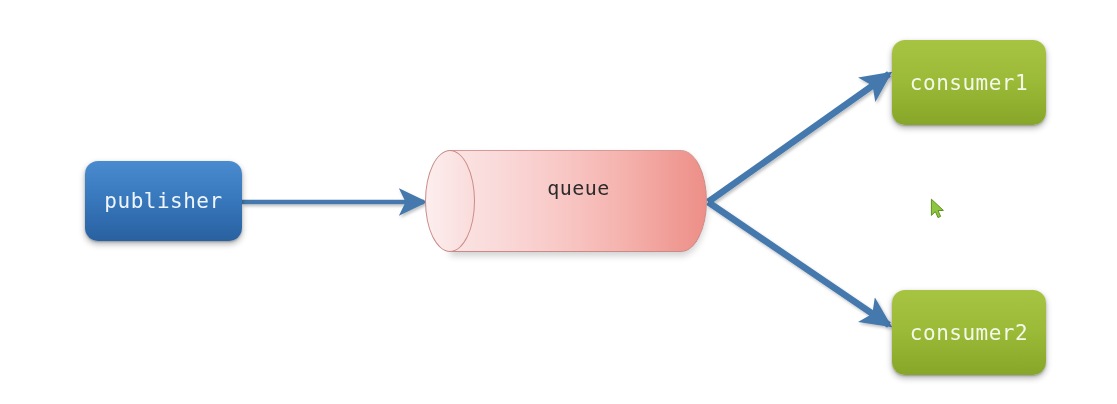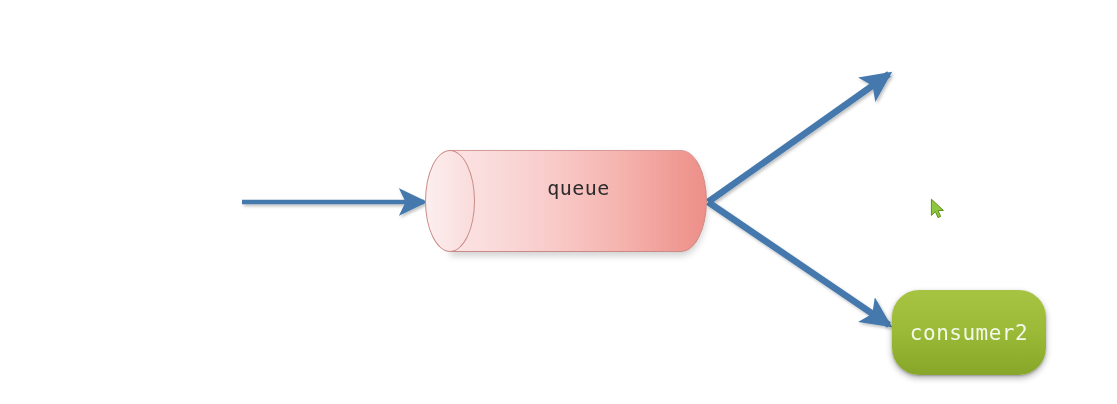--- a/index.html
+++ b/index.html
@@ -48,21 +48,21 @@
   .node-consumer {
     left: 892px;
     width: 154px;
     height: 85px;
     background: linear-gradient(to bottom, #a7c342 0%, #9cbb38 45%, #8fae2e 80%, #87a62a 100%);
     box-shadow: 0 3px 6px rgba(0,0,0,0.30), 0 1px 2px rgba(0,0,0,0.22);
     color: #f4f8ea;
     font-size: 21px;
   }
   .node-consumer-1 { top: 40px; }
-  .node-consumer-2 { top: 290px; border-radius: 27px; }
+  .node-consumer-2 { top: 290px; }
 
   
   .cylinder {
     position: absolute;
     left: 425px;
     top: 150px;
     width: 282px;
     height: 102px;
   }
   .cyl-body {
@@ -145,27 +145,33 @@
 
     <g filter="url(#edge-shadow)">
       <line x1="242" y1="202" x2="424" y2="202" stroke="#4479ad" stroke-width="4.5" marker-end="url(#ah-small)"></line>
 
       <line x1="708" y1="202" x2="889" y2="74" stroke="#4479ad" stroke-width="6.5" marker-end="url(#ah-big)"></line>
 
       <line x1="708" y1="202" x2="889" y2="325" stroke="#4479ad" stroke-width="6.5" marker-end="url(#ah-big)"></line>
     </g>
   </svg>
 
+  <div class="node node-publisher">
+    <span>publisher</span>
+  </div>
 
   <div class="cylinder">
     <div class="cyl-body"></div>
     <div class="cyl-cap"></div>
     <div class="cyl-label">queue</div>
   </div>
 
+  <div class="node node-consumer node-consumer-1">
+    <span>consumer1</span>
+  </div>
 
   <div class="node node-consumer node-consumer-2">
     <span>consumer2</span>
   </div>
 
   <svg class="cursor" viewBox="0 0 18 22" xmlns="http://www.w3.org/2000/svg">
     <path d="M2.4,1.2 L2.4,17.4 L6.4,13.6 L9.0,19.6 L11.6,18.4 L9.0,12.6 L14.4,12.4 Z" fill="#8dc63f" stroke="#5f8f1f" stroke-width="1"></path>
   </svg>
 
 </div>

